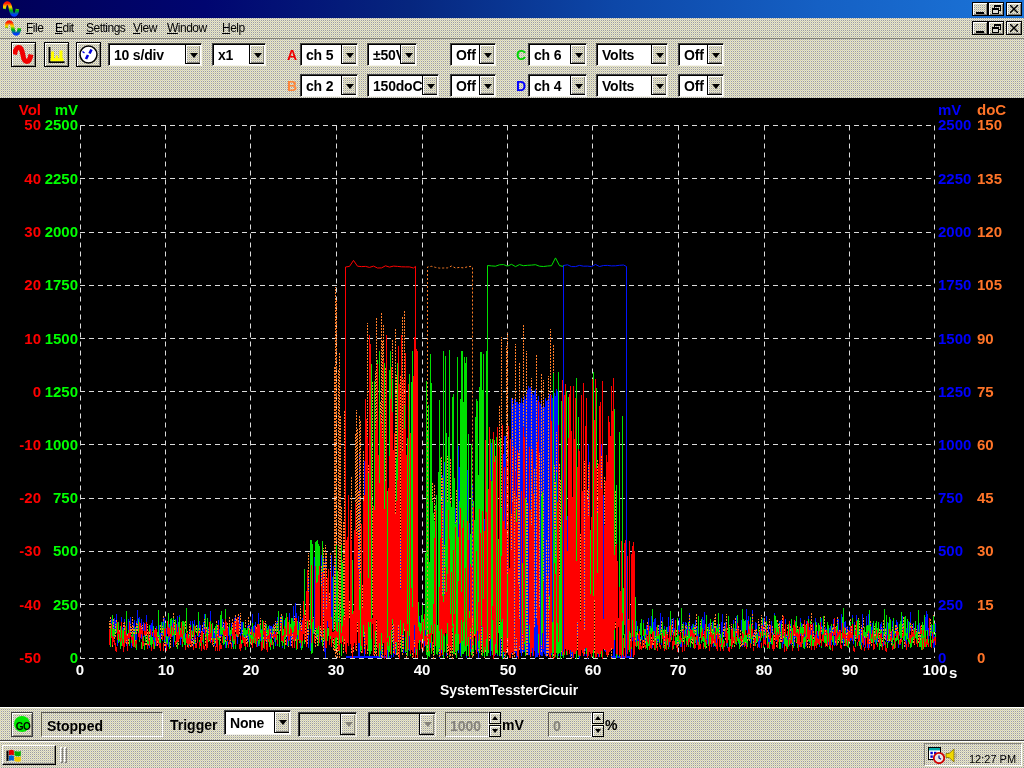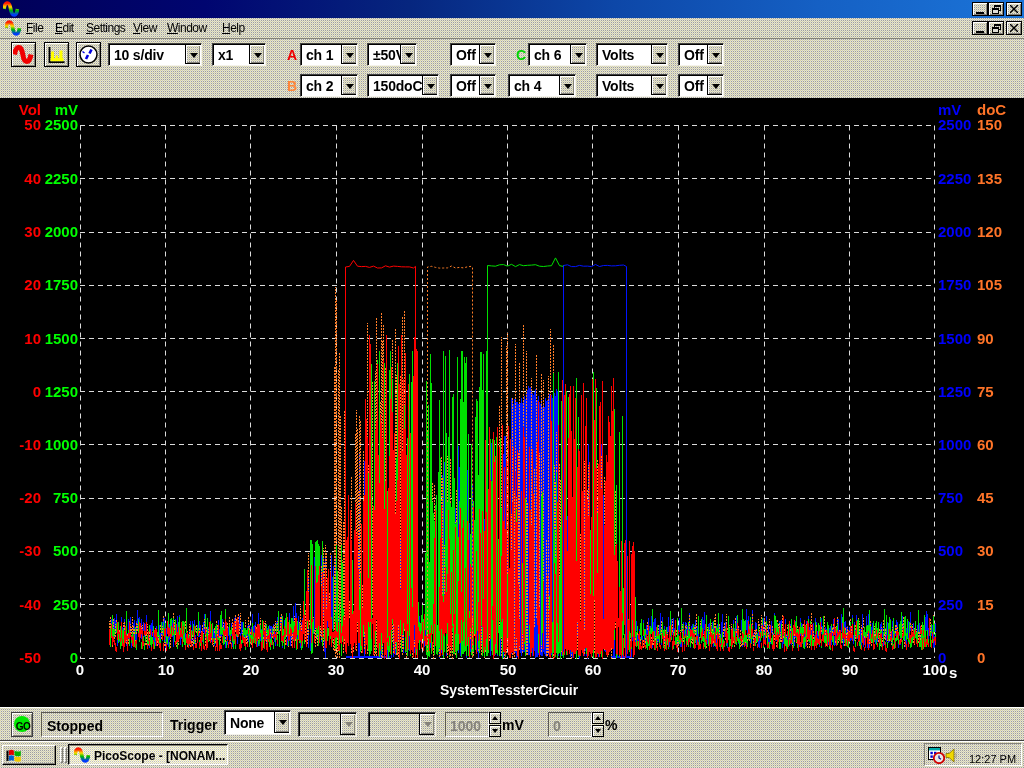--- a/index.html
+++ b/index.html
@@ -106,21 +106,21 @@
   <div class="combo" style="left:108px;top:4px;width:94px">
       <span class="tx">10 s/div</span>
       <span class="ar dg"></span>
     </div>
   <div class="combo" style="left:212px;top:4px;width:54px">
       <span class="tx">x1</span>
       <span class="ar dg"></span>
     </div>
   <div class="lbl" style="left:287px;top:8px;color:#f00000">A</div>
   <div class="combo" style="left:300px;top:4px;width:58px">
-      <span class="tx">ch 1</span>
+      <span class="tx">ch 5</span>
       <span class="ar dg"></span>
     </div>
   <div class="combo" style="left:367px;top:4px;width:50px">
       <span class="tx">±50Vol</span>
       <span class="ar dg"></span>
     </div>
   <div class="combo" style="left:450px;top:4px;width:46px">
       <span class="tx">Off</span>
       <span class="ar dg"></span>
     </div>
@@ -144,21 +144,21 @@
     </div>
   <div class="combo" style="left:367px;top:35px;width:72px">
       <span class="tx">150doC</span>
       <span class="ar dg"></span>
     </div>
   <div class="combo" style="left:450px;top:35px;width:46px">
       <span class="tx">Off</span>
       <span class="ar dg"></span>
     </div>
   <div class="lbl" style="left:516px;top:39px;color:#0000ff">D</div>
-  <div class="combo" style="left:508px;top:35px;width:68px">
+  <div class="combo" style="left:528px;top:35px;width:59px">
       <span class="tx">ch 4</span>
       <span class="ar dg"></span>
     </div>
   <div class="combo" style="left:596px;top:35px;width:72px">
       <span class="tx">Volts</span>
       <span class="ar dg"></span>
     </div>
   <div class="combo" style="left:678px;top:35px;width:46px">
       <span class="tx">Off</span>
       <span class="ar dg"></span>
@@ -296,34 +296,20 @@
           <path d="M0.5 3Q1.5 2.2 2.5 2.6L2.5 13Q1.5 12.6 0.5 13.4Z" fill="#000"></path>
           <path d="M3 2.5Q5.2 1.2 7.9 2.5L7.9 7.3Q5.2 6 3 7.3Z" fill="#e00000"></path>
           <path d="M8.5 2.7Q11 4 14.8 2.9L14.8 7.7Q11 8.8 8.5 7.5Z" fill="#00b000"></path>
           <path d="M3 8Q5.2 6.7 7.9 8L7.9 12.8Q5.2 11.5 3 12.8Z" fill="#0060d4"></path>
           <path d="M8.5 8.2Q11 9.5 14.8 8.4L14.8 13.2Q11 14.3 8.5 13Z" fill="#f0c800"></path>
         </svg></div>
     <div class="abs" style="left:22px;top:21px;font-size:12px;font-weight:bold">Start</div>
   </div>
   <div class="abs" style="left:60px;top:6px;width:3px;height:16px;border:1px solid;border-color:#fff #84827a #84827a #fff"></div>
   <div class="abs" style="left:64px;top:6px;width:3px;height:16px;border:1px solid;border-color:#fff #84827a #84827a #fff"></div>
-  <div class="abs dgl" style="left:68px;top:3px;width:160px;height:21px;border:1px solid;border-color:#000 #fff #fff #000;box-shadow:inset 1px 1px 0 #84827a">
-    <div class="abs" style="left:5px;top:2px"><svg width="16" height="16" viewBox="0 0 16 16">
-          <defs>
-            <linearGradient id="pg3" x1="0" y1="0" x2="0" y2="1">
-              <stop offset="0" stop-color="#ff1800"></stop>
-              <stop offset="0.33" stop-color="#ffdc00"></stop>
-              <stop offset="0.62" stop-color="#00bc00"></stop>
-              <stop offset="1" stop-color="#0038ff"></stop>
-            </linearGradient>
-          </defs>
-          <path d="M1 8Q1.8 2.2 4.3 2.2Q6.8 2.2 7.7 8Q8.6 13.8 11.1 13.8Q13.6 13.8 14.6 8" fill="none" stroke="url(#pg3)" stroke-width="3.8"></path>
-        </svg></div>
-    <div class="abs" style="left:25px;top:4px;font-size:12px;font-weight:bold;white-space:nowrap">PicoScope - [NONAM...</div>
-  </div>
   <div class="abs dg" style="left:924px;top:2px;width:98px;height:23px;border:1px solid;border-color:#84827a #fff #fff #84827a">
     <div class="abs" style="left:3px;top:3px"><svg width="17" height="17" viewBox="0 0 17 17">
           <rect x="0.5" y="0.5" width="12" height="12" fill="#fff" stroke="#000"></rect>
           <rect x="1" y="1" width="11" height="2.4" fill="#00a8a8"></rect>
           <rect x="2.4" y="4.8" width="2.4" height="2.4" fill="#0000d0"></rect>
           <rect x="6" y="4.8" width="2.4" height="2.4" fill="#0000d0"></rect>
           <rect x="2.4" y="8.4" width="2.4" height="2.4" fill="#0000d0"></rect>
           <circle cx="11" cy="11" r="5.2" fill="#e8e8e8" stroke="#d00000" stroke-width="1.8"></circle>
           <path d="M11 8.6V11L13 12.2" stroke="#000090" stroke-width="1.2" fill="none"></path>
         </svg></div>

